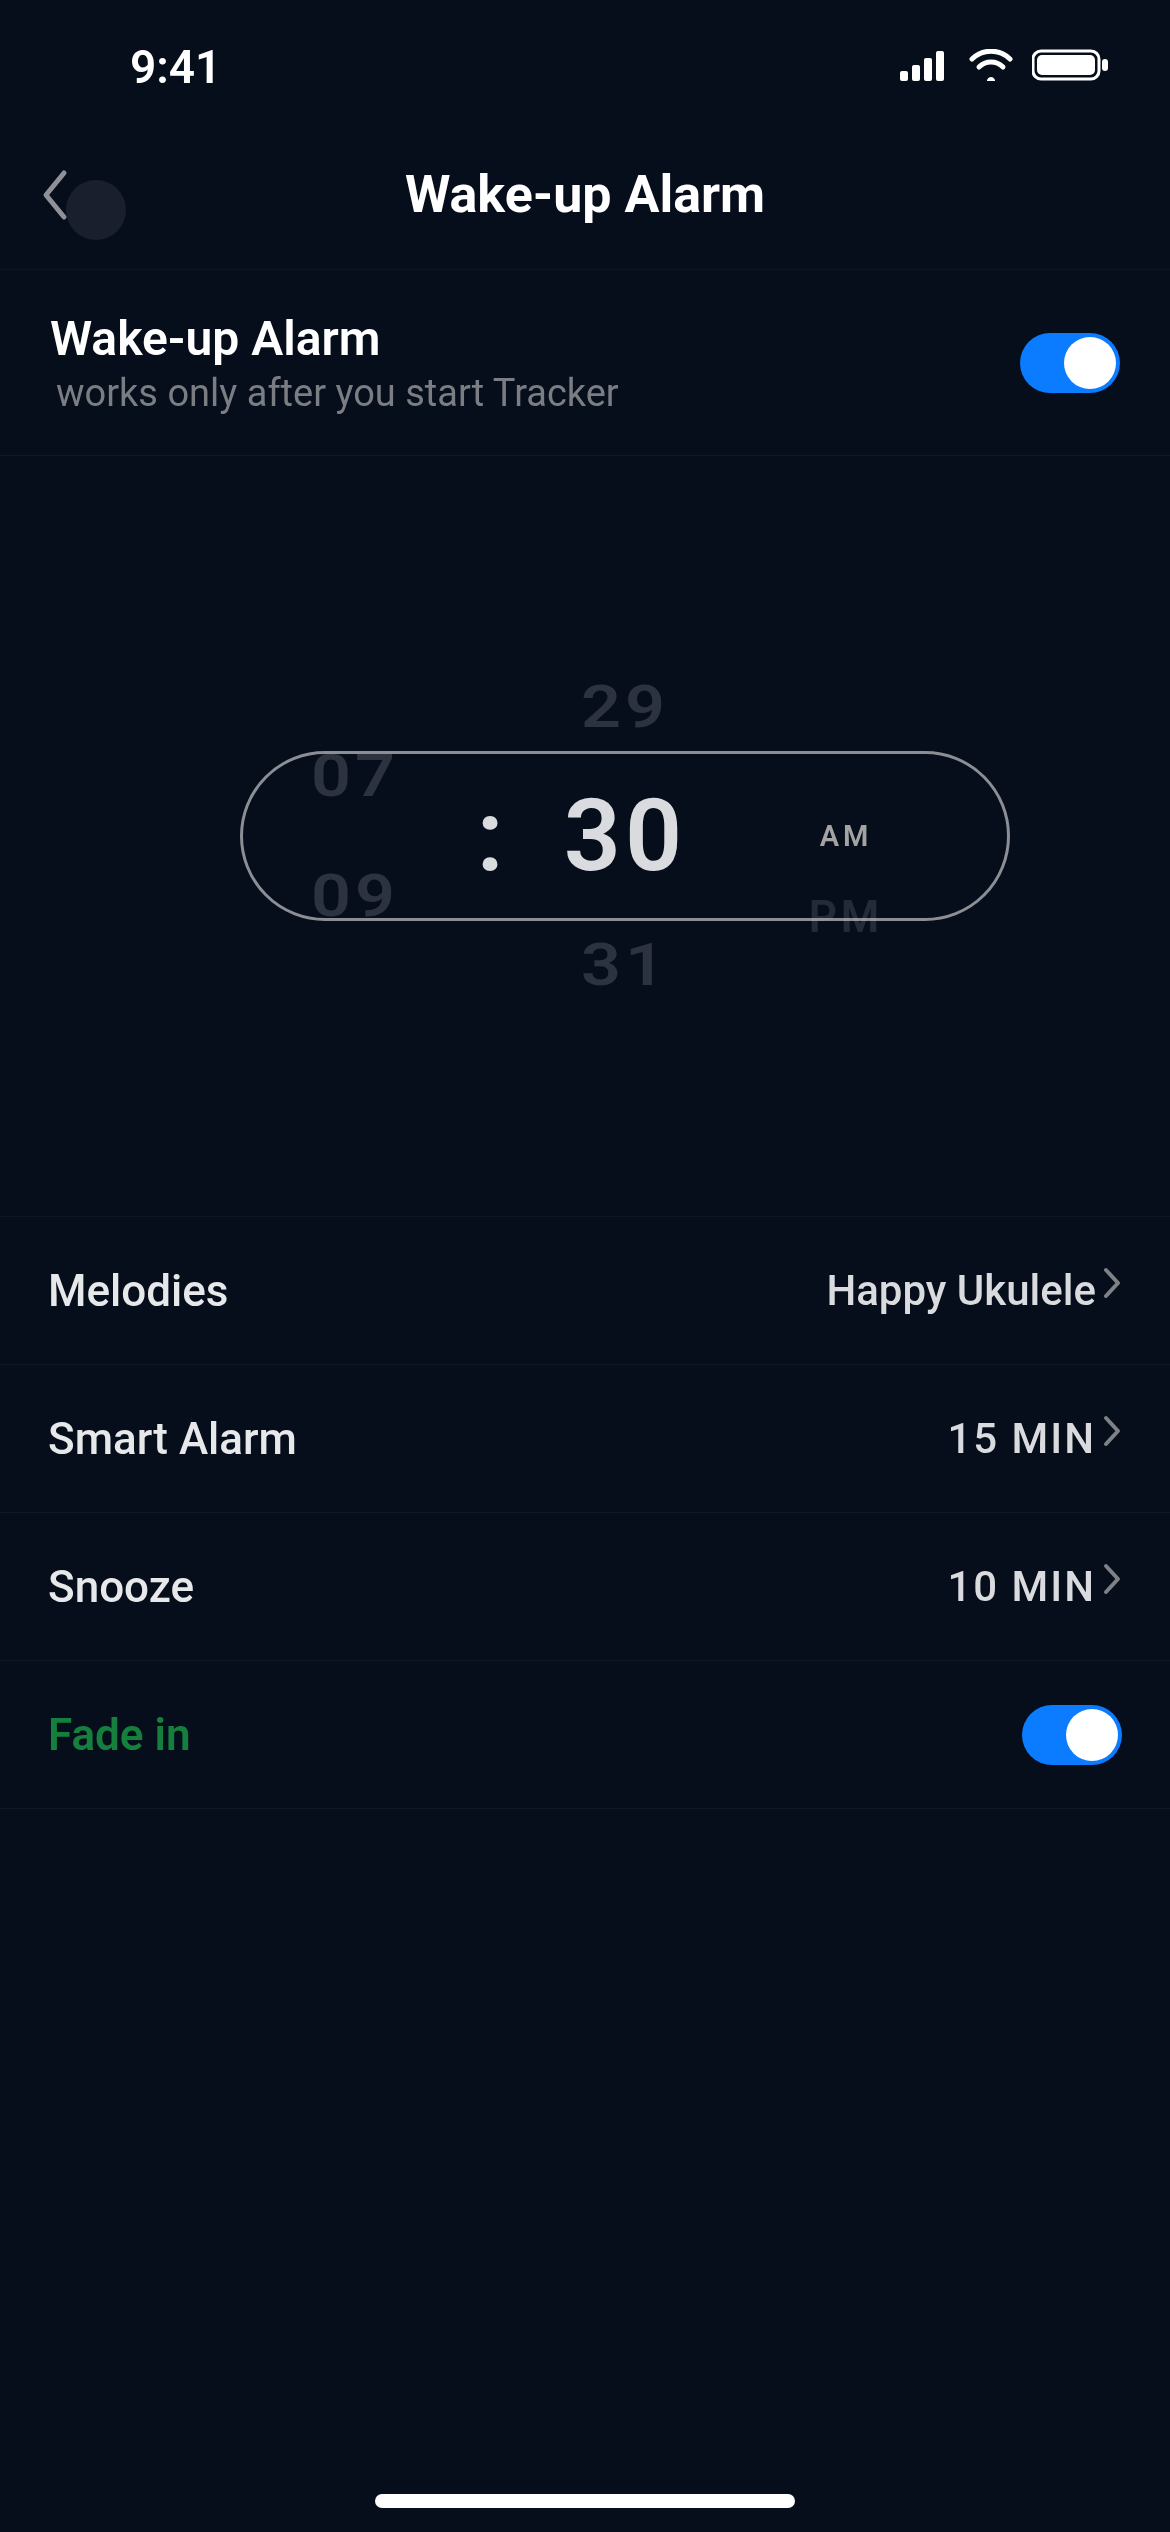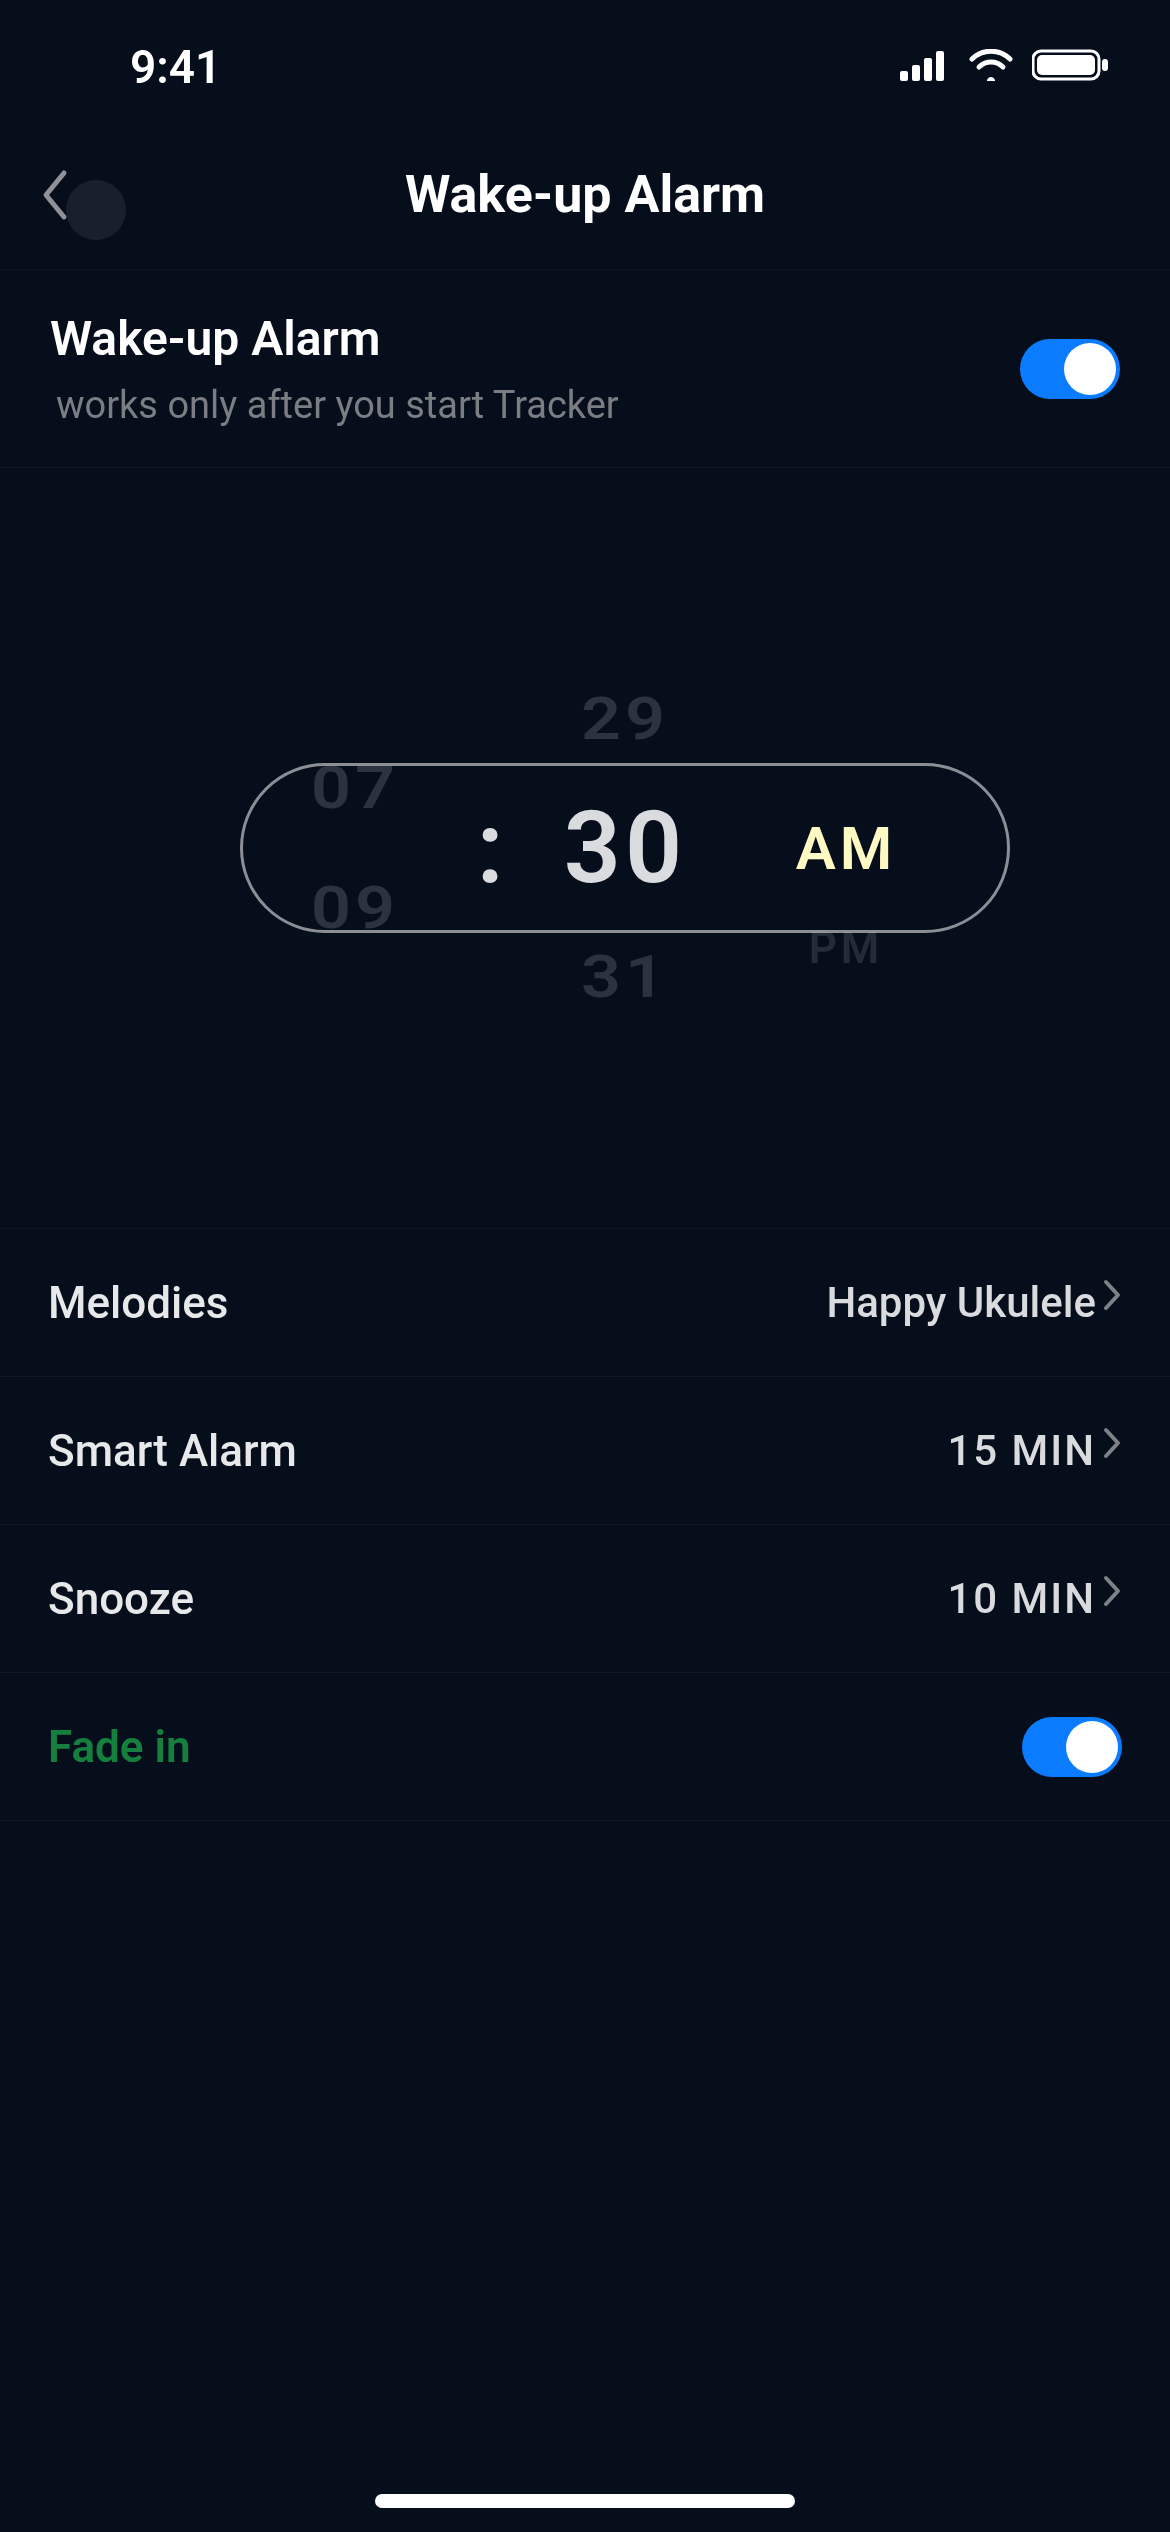--- a/index.html
+++ b/index.html
@@ -77,21 +77,21 @@
   }
   .section-toggle-left .title {
     font-size: 48px;
     font-weight: 600;
     color: #fff;
   }
   .section-toggle-left .subtitle {
     font-size: 38px;
     font-weight: 400;
     color: #7a7d82;
-    margin-top: 16px;
+    margin-top: 4px;
     margin-left: 6px;
   }
 
   
   .toggle {
     width: 100px;
     height: 60px;
     border-radius: 40px;
     background: #0b7bff;
     position: relative;
@@ -163,23 +163,23 @@
     font-weight: 600;
     color: #d9dbde;
     line-height: 1;
     padding: 0 4px;
     align-self: center;
     height: 100px;
     display:flex;
     align-items:center;
   }
   .ampm-sel {
-    font-size: 60px;
-    font-weight: 600;
-    color: #fef9c3;
+    font-size: 29px;
+    font-weight: 600;
+    color: #a3a3a3;
     letter-spacing: 4px;
   }
   .ampm-faded {
     font-size: 44px;
     font-weight: 600;
     color: rgba(180,184,190,0.18);
     letter-spacing: 4px;
   }
 
   

